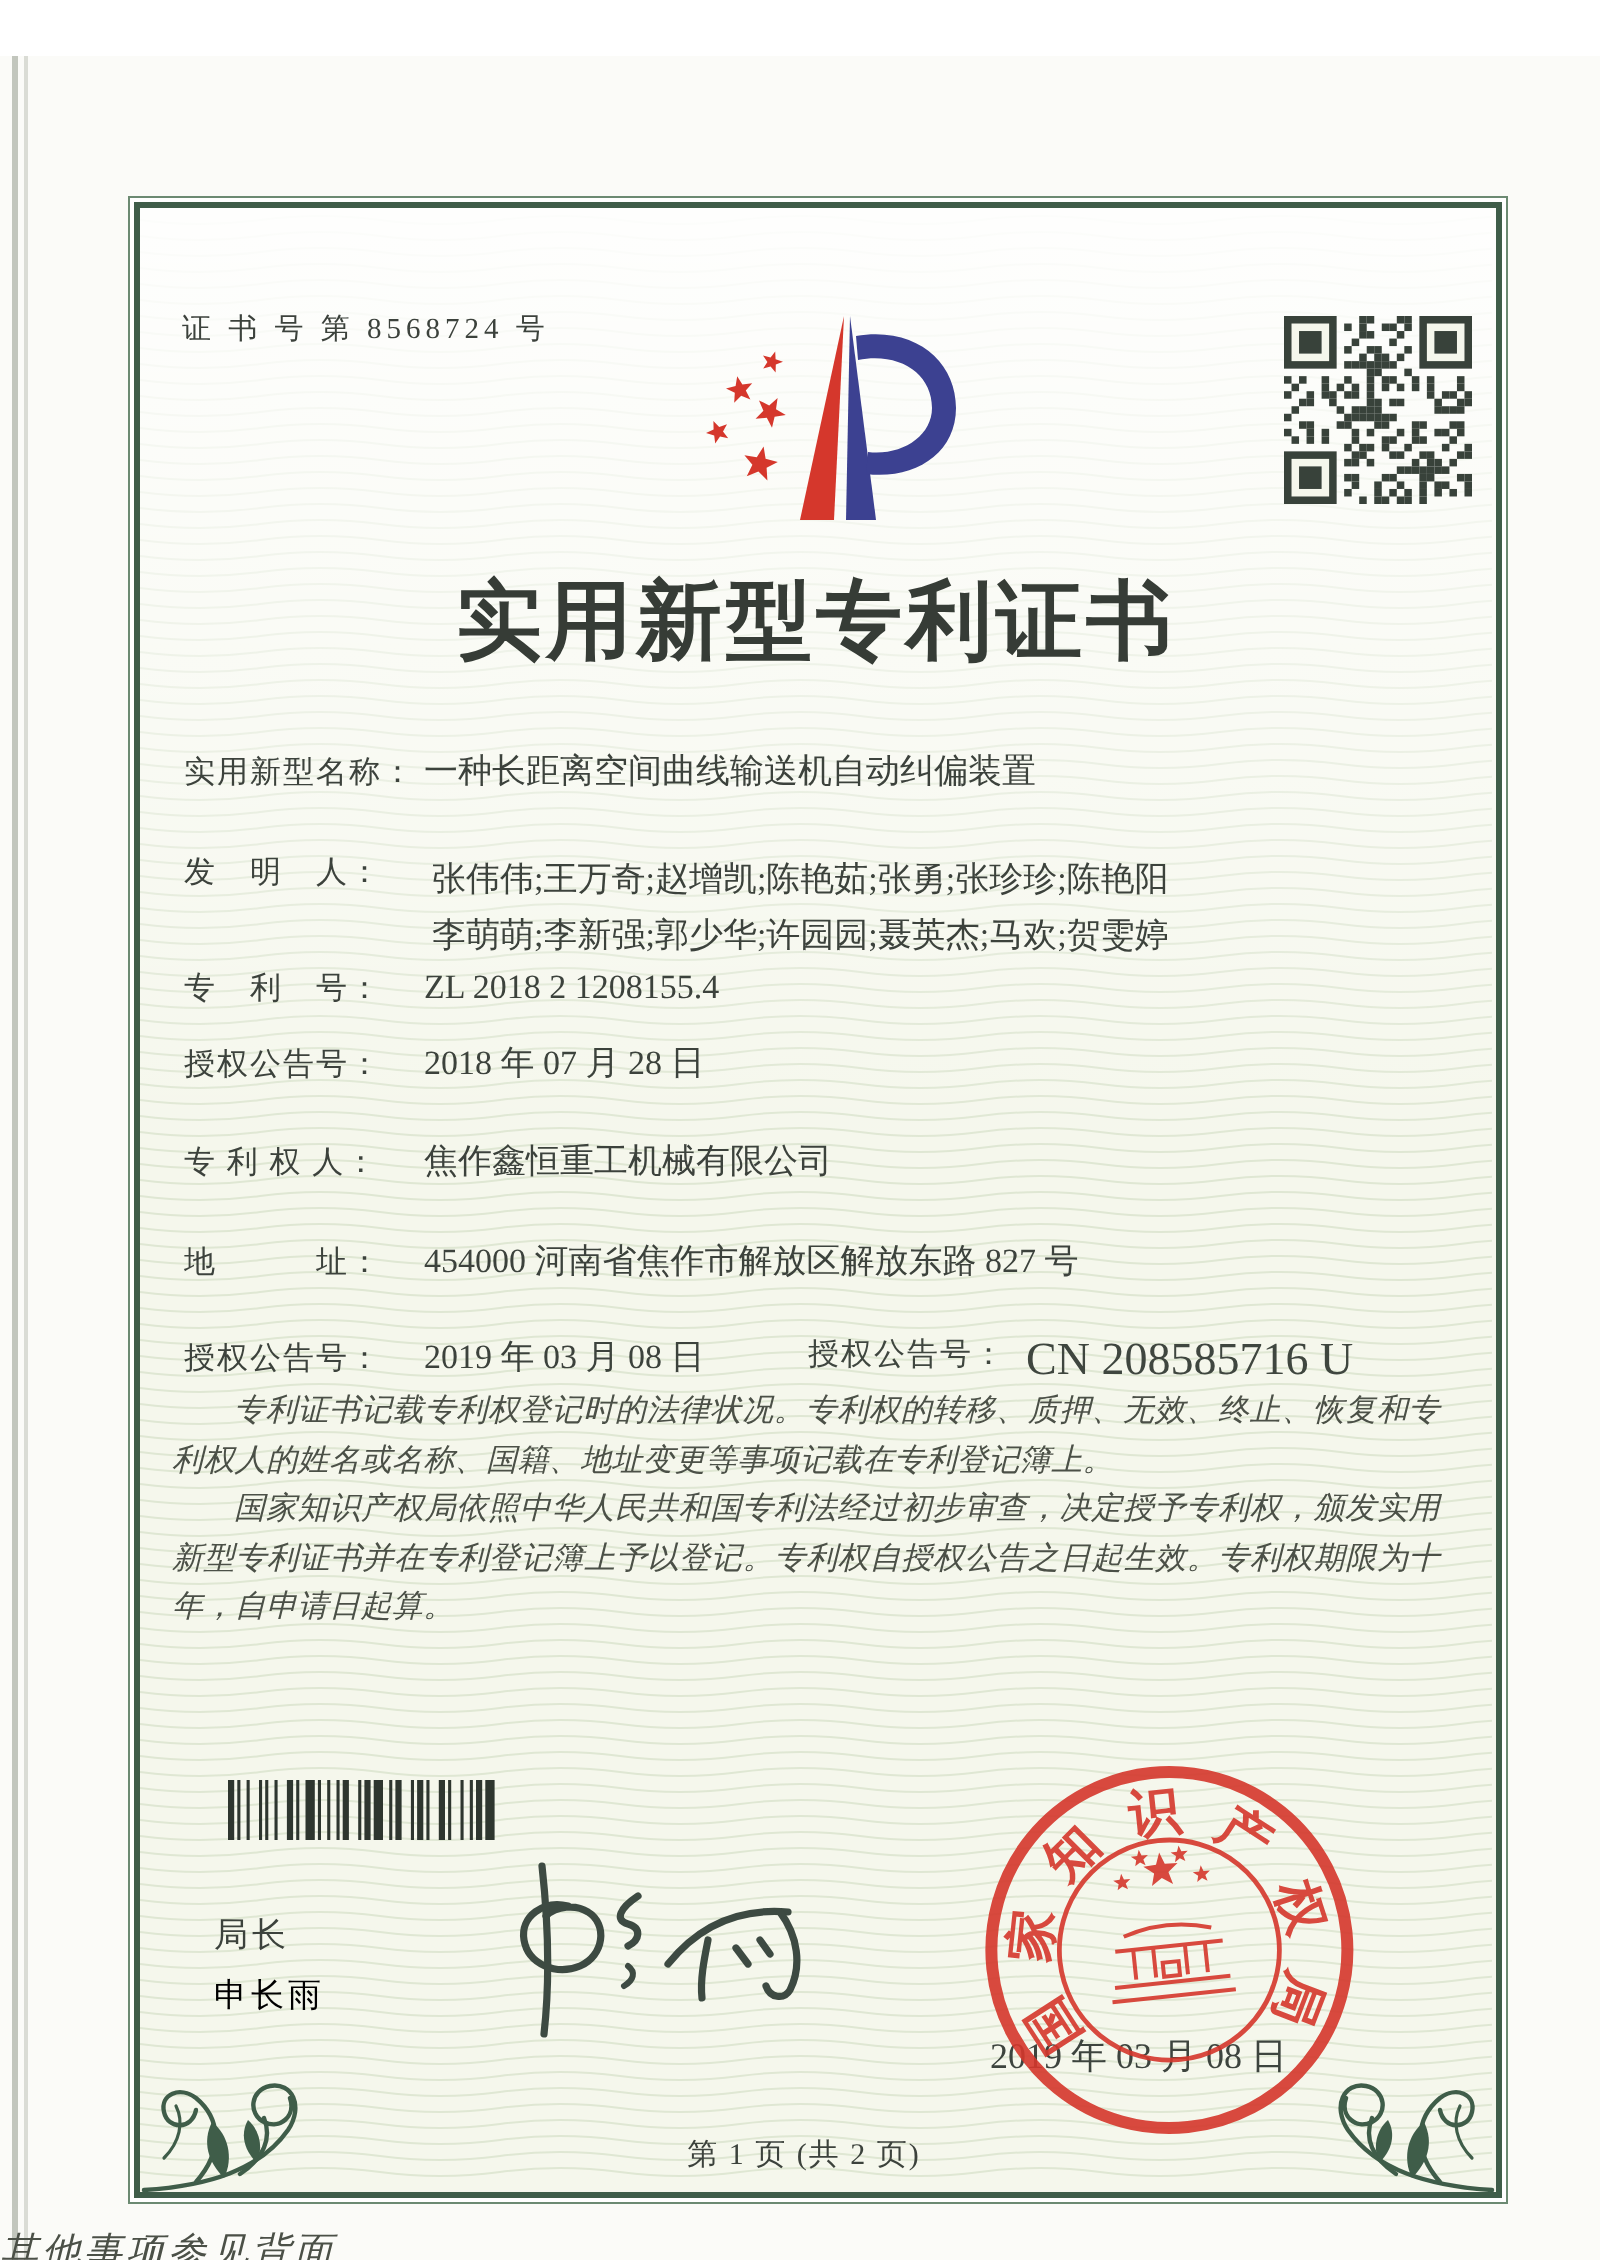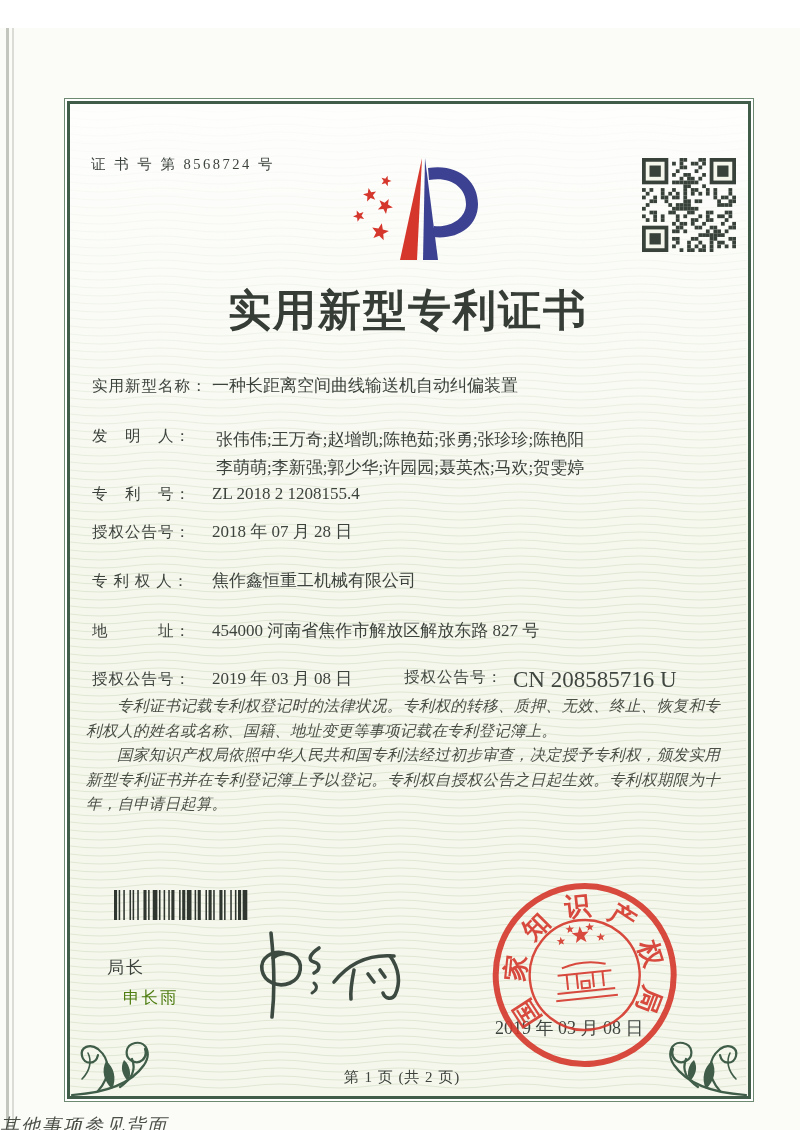--- a/index.html
+++ b/index.html
@@ -54,21 +54,21 @@
   .r-grant .val2{position:absolute;left:421px;font-size:23px;}
   .row-flex{display:flex;align-items:flex-start;}
   .row-flex .lbl{flex:0 0 124px;}
 
   .body-text{left:86px;top:666px;width:634px;font-size:15.5px;line-height:24.6px;
     letter-spacing:.2px;color:#4b5047;font-style:italic;text-align:justify;}
   .body-text p{margin:0;text-indent:2em;}
 
   .barcode{left:112px;top:862px;}
   .director-label{left:107px;top:928px;font-size:17px;letter-spacing:2px;color:#3c423c;}
-  .director-name{left:123px;top:959px;font-size:16.5px;letter-spacing:2px;color:#4d7c0f;}
+  .director-name{left:107px;top:959px;font-size:16.5px;letter-spacing:2px;color:#000000;}
   .signature{left:222px;top:892px;}
   .seal{left:472px;top:850px;opacity:.9;transform:rotate(-6deg);z-index:4;}
   .seal-date{left:495px;top:988px;font-size:18px;color:#3d443e;z-index:3;}
   .page-info{left:64px;top:1040px;width:676px;text-align:center;font-size:15px;color:#3c423c;letter-spacing:1px;}
   .footer-note{left:0;top:1085px;width:716px;text-align:left;font-size:19px;color:#4b5047;font-style:italic;letter-spacing:2px;}
 </style>
 </head>
 <body>
 
 <div class="page">

